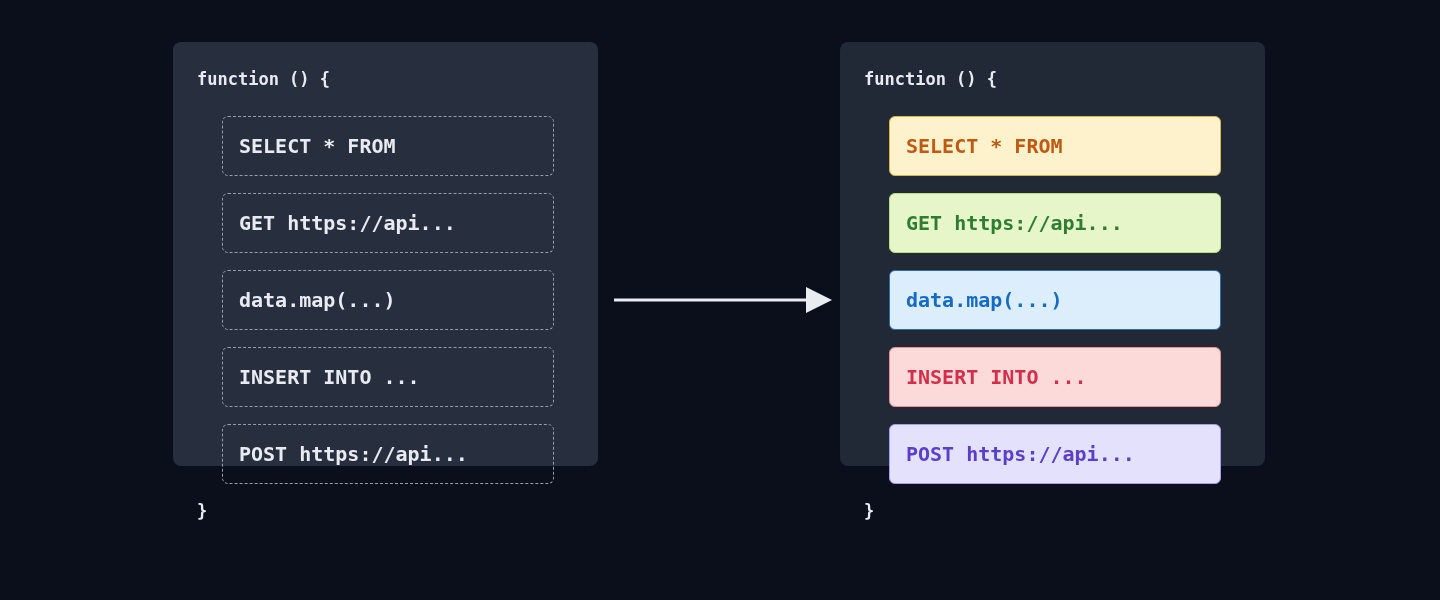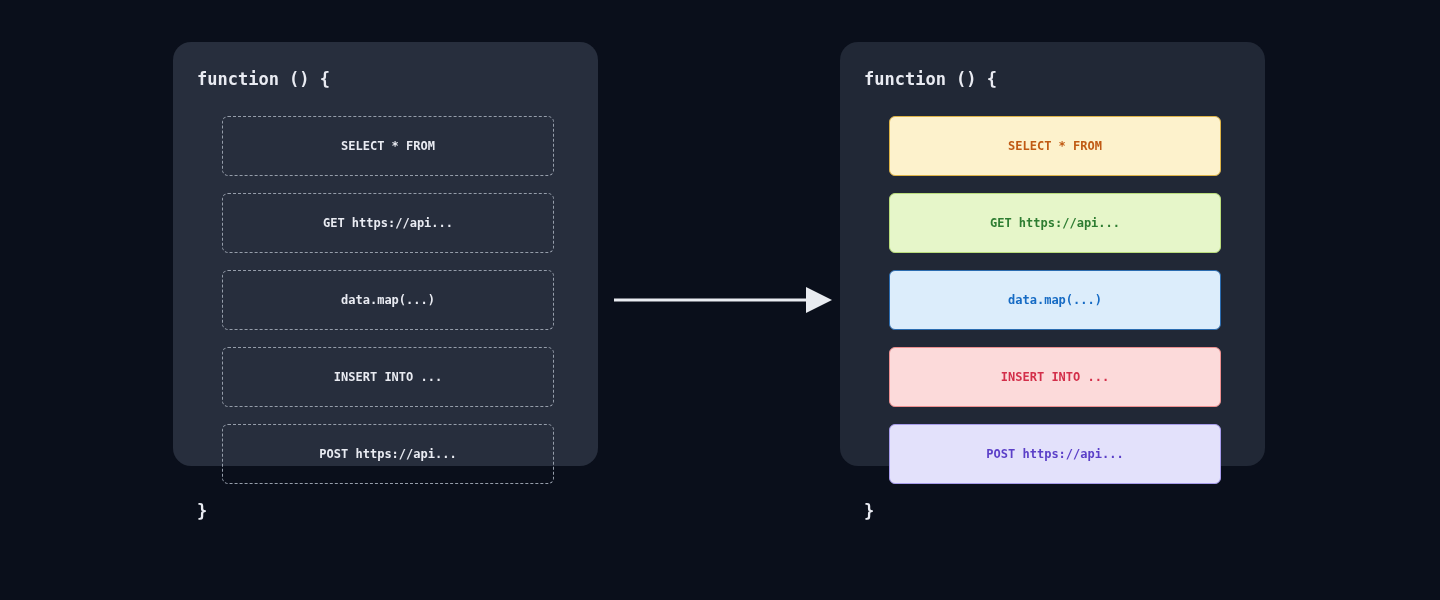--- a/index.html
+++ b/index.html
@@ -12,21 +12,21 @@
     position: relative;
     background: #0a0f1b;
     font-family: "DejaVu Sans Mono", monospace;
     overflow: hidden;
   }
   .panel {
     position: absolute;
     top: 42px;
     width: 425px;
     height: 424px;
-    border-radius: 18px;
+    border-radius: 8px;
     box-sizing: border-box;
     padding: 26px 44px 26px 24px;
   }
   .panel-left  { left: 173px; background: #272e3d; }
   .panel-right { left: 840px; background: #212836; }
 
   .fn-header, .fn-footer {
     color: #e9ebf2;
     font-weight: bold;
     font-size: 17px;
@@ -40,23 +40,22 @@
     gap: 17px;
   }
   .item {
     height: 60px;
     border-radius: 6px;
     display: flex;
     align-items: center;
     padding: 12px 16px;
     box-sizing: border-box;
     font-weight: bold;
-    font-size: 12px;
+    font-size: 20px;
     white-space: pre;
-    justify-content: center;
   }
   .item-dashed {
     border: 1px dashed #959daa;
     color: #e9ebf2;
     background: transparent;
   }
   .item-colored {
     border: 1.5px solid transparent;
   }
   .fn-footer {

